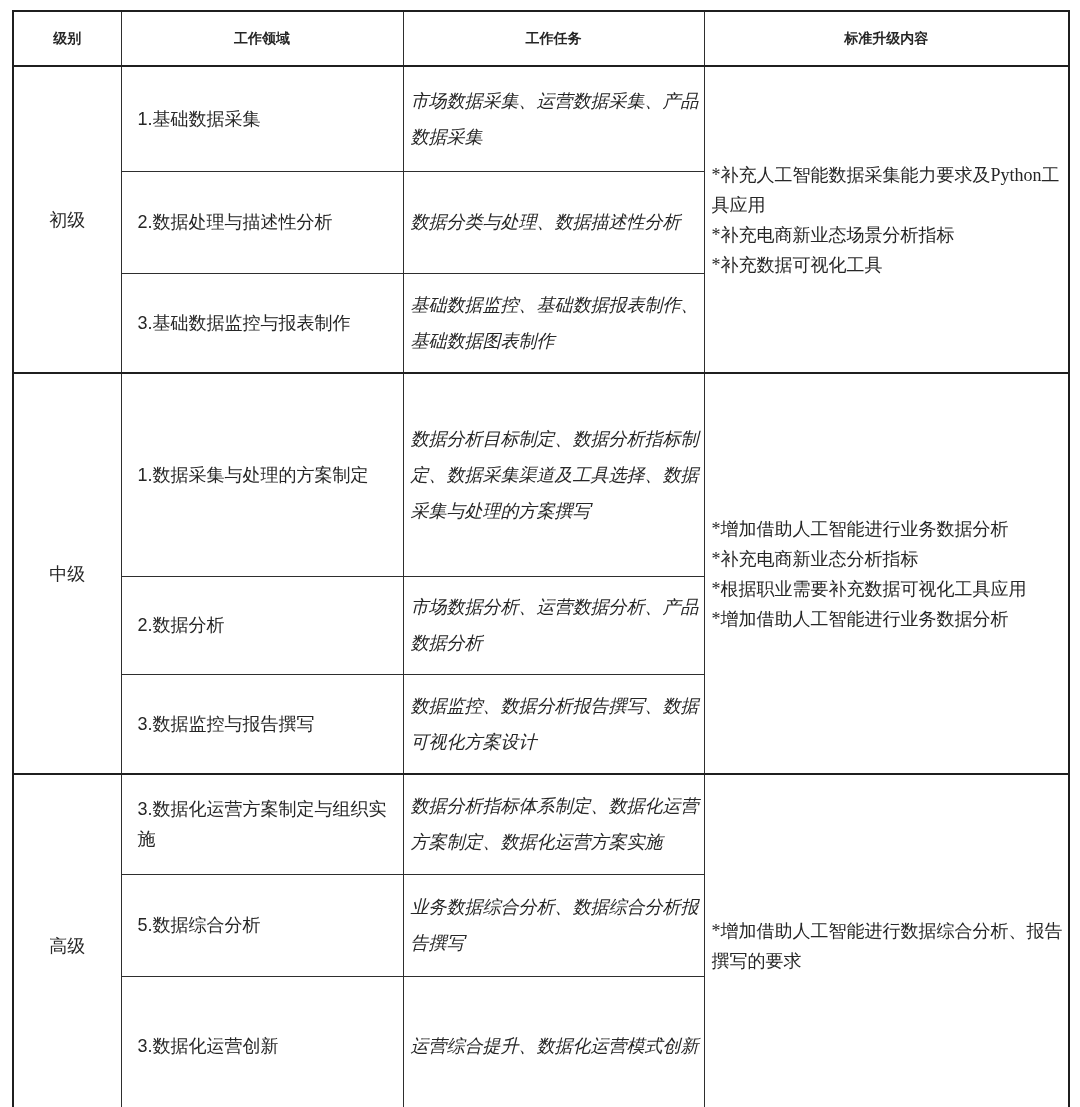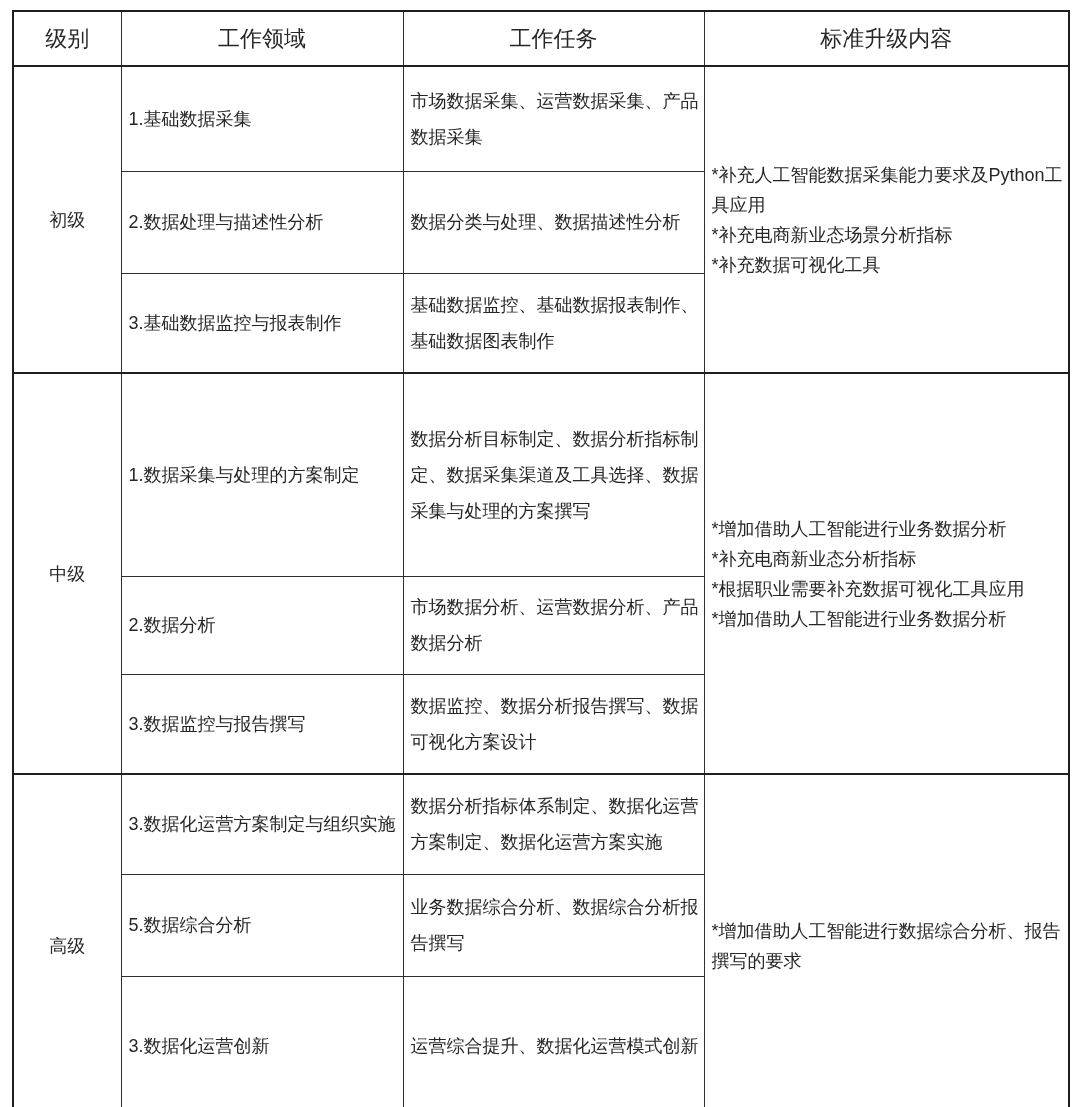--- a/index.html
+++ b/index.html
@@ -17,48 +17,49 @@
   col.c4{width:365px;}
   th,td{
     border:1px solid #2e2e2e;
     font-size:18px;
     vertical-align:middle;
     box-sizing:border-box;
     overflow:hidden;
     word-break:break-all;
   }
   th{
-    font-weight:normal;
+    font-weight:bold;
     text-align:center;
     padding:4px 6px;
-    font-size:22px;
+    font-size:14px;
   }
   tr.header-row{height:55px;}
   tr.header-row th{border-bottom:2px solid #1f1f1f;}
   tr.section-start td{border-top:2px solid #1f1f1f;}
   td.level{
     text-align:center;
     padding:4px 20px;
   }
   td.area{
     text-align:left;
-    padding:4px 6px 4px 7px;
+    padding:4px 6px 4px 16px;
     line-height:30px;
   }
   td.tasks{
     text-align:left;
     padding:4px 5px 4px 7px;
     line-height:36px;
+    font-style:italic;
   }
   td.upgrade{
     text-align:left;
     padding:4px 5px 4px 7px;
     line-height:30px;
   }
-  td.upgrade .uline{display:block;}
+  td.upgrade .uline{display:block;font-family:Liberation Serif, serif;}
   
   tr.r-jr1{height:105px;}
   tr.r-jr2{height:102px;}
   tr.r-jr3{height:100px;}
   tr.r-md1{height:203px;}
   tr.r-md2{height:98px;}
   tr.r-md3{height:100px;}
   tr.r-sr1{height:100px;}
   tr.r-sr2{height:102px;}
   tr.r-sr3{height:141px;}

